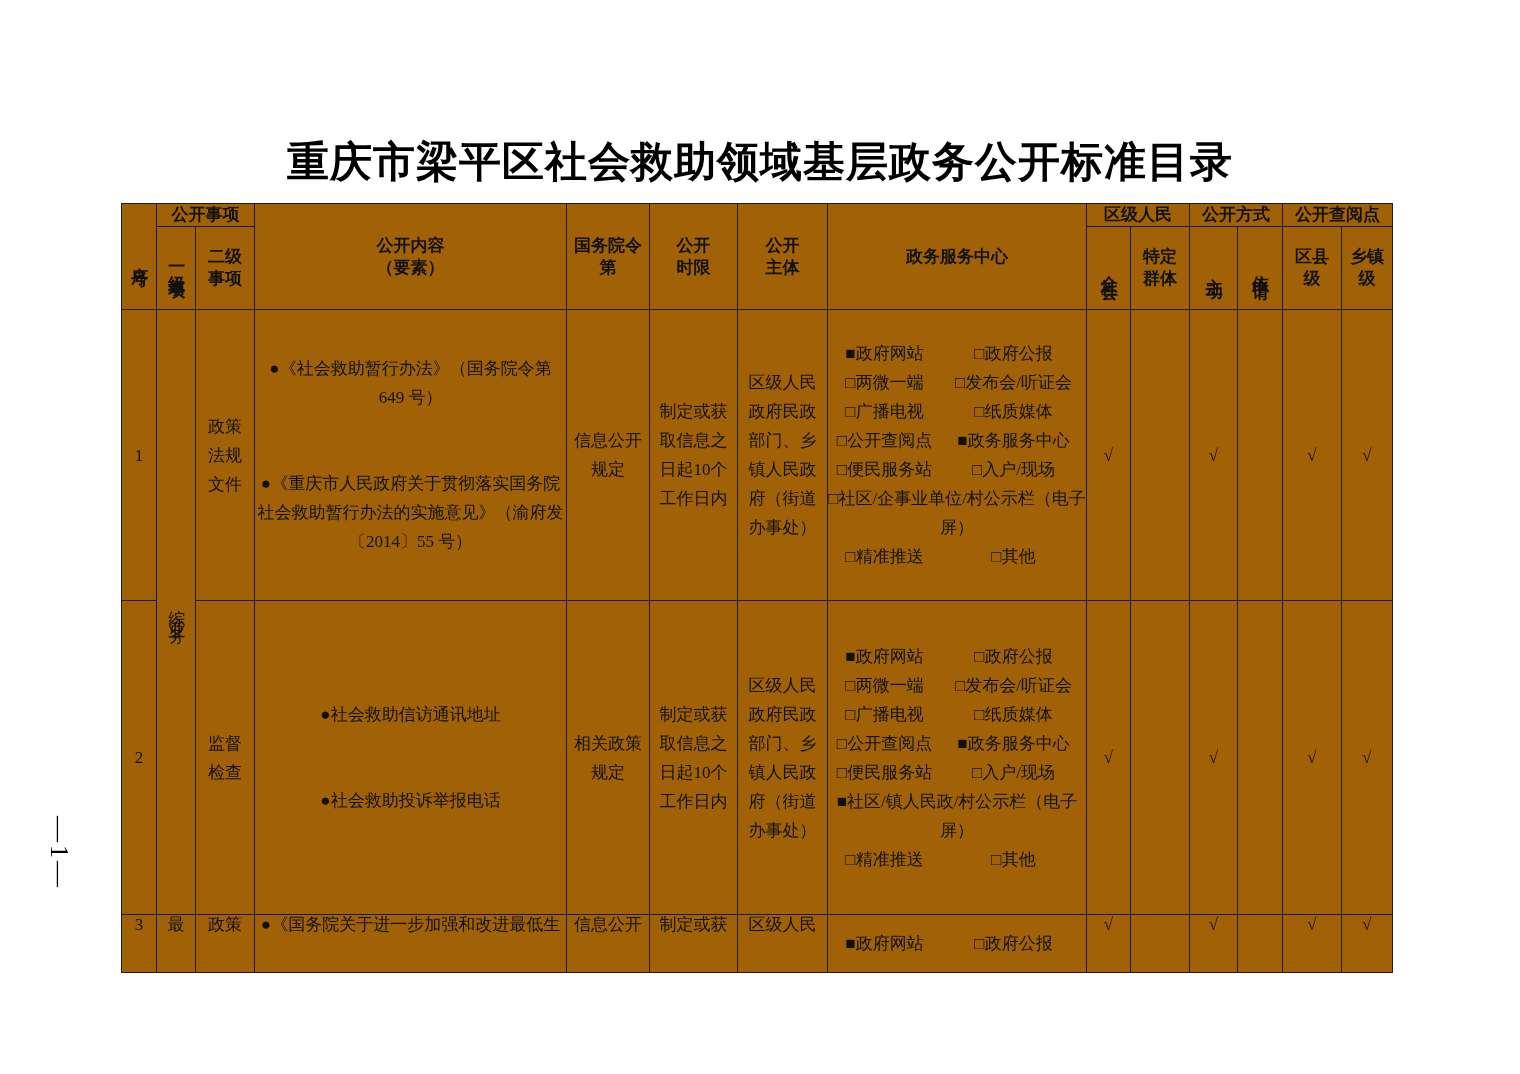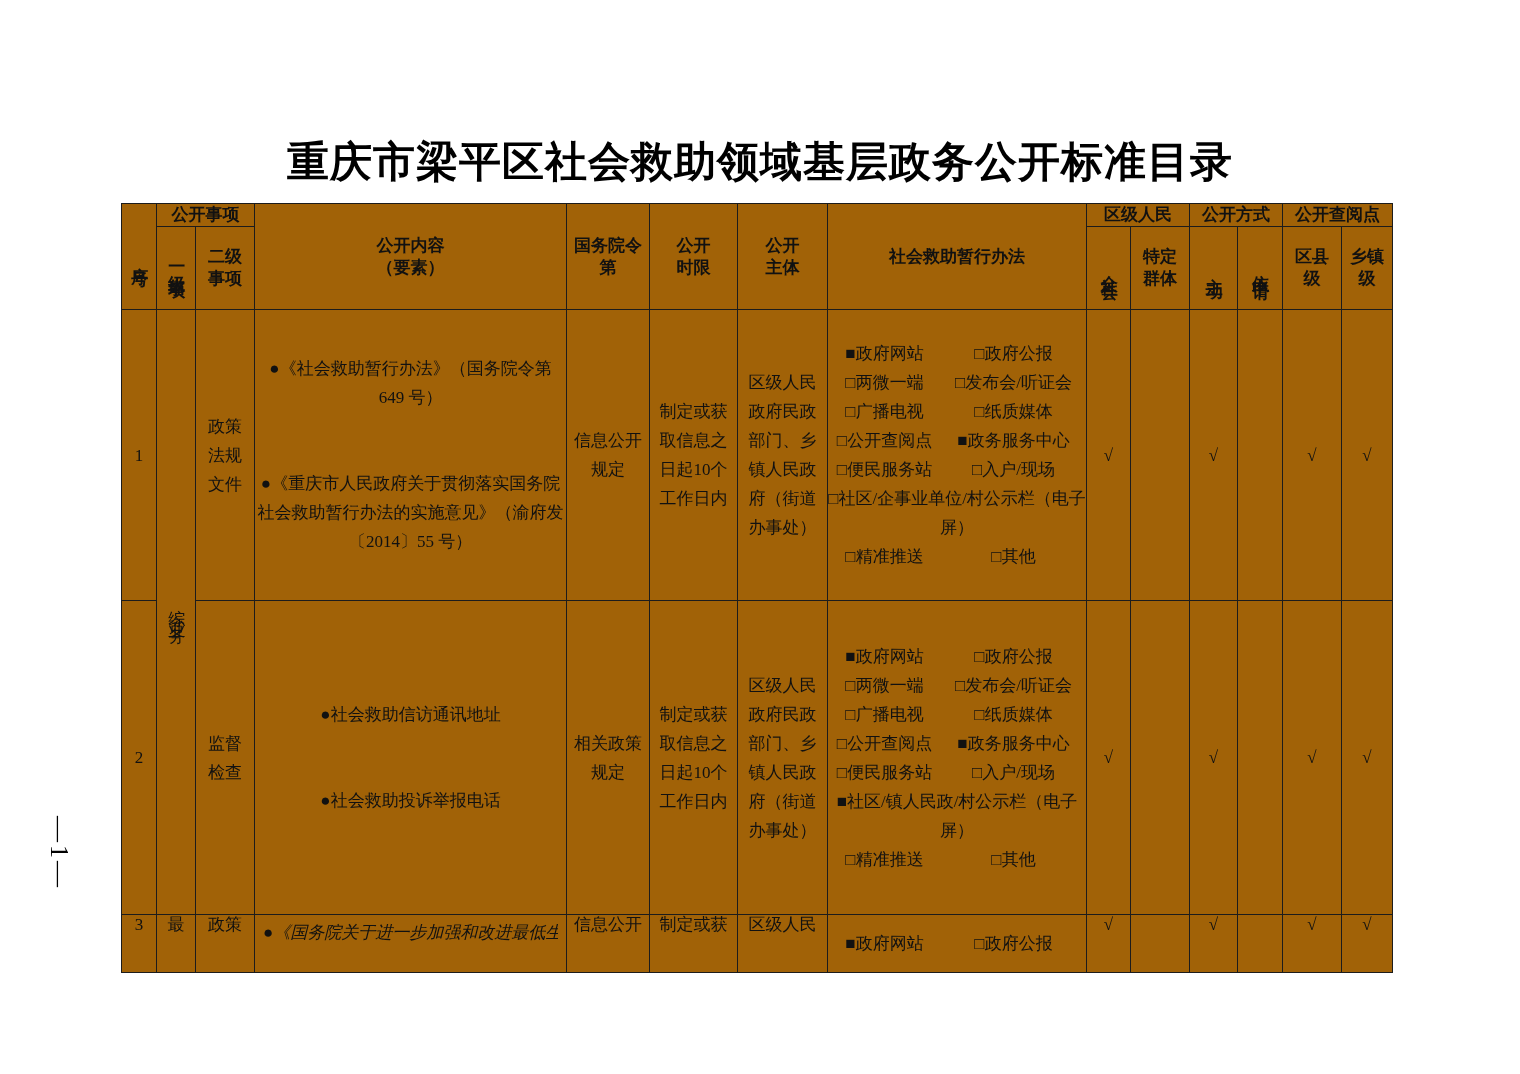--- a/index.html
+++ b/index.html
@@ -45,21 +45,21 @@
   td.content-cell .para { margin:14px 0; }
   td.channels-cell { text-align:left; padding:0 12px; font-size:16px; }
   .channels {
     display:grid; grid-template-columns:113px 1fr; line-height:29px;
   }
   .channels .ch { display:block; }
   .channels .ch.wide { grid-column:1 / -1; }
   td.check-cell { font-size:16px; }
   tr.row-3 td { vertical-align:top; line-height:19px; }
   tr.row-3 td .clip { height:19px; overflow:hidden; white-space:nowrap; }
-  tr.row-3 td.content-cell .para { margin:8px;font-style:italic; }
+  tr.row-3 td.content-cell .para { margin:0; }
   tr.row-3 .channels { line-height:19px; }
 </style>
 </head>
 <body>
 
 <h1 class="page-title">重庆市梁平区社会救助领域基层政务公开标准目录</h1>
 
 <div class="page-number">—1—</div>
 
 <table class="catalog">
@@ -83,21 +83,21 @@
     <tr class="hrow-group">
       <th rowspan="2"><span class="vtext">序号</span></th>
       <th colspan="2">公开事项</th>
       <th rowspan="2">公开内容
 （要素）</th>
       <th rowspan="2">国务院令第</th>
       <th rowspan="2">公开
 时限</th>
       <th rowspan="2">公开
 主体</th>
-      <th rowspan="2">社会救助暂行办法</th>
+      <th rowspan="2">政务服务中心</th>
       <th colspan="2">区级人民</th>
       <th colspan="2">公开方式</th>
       <th colspan="2">公开查阅点</th>
     </tr>
     <tr class="hrow-sub">
       <th><span class="vtext">一级事项</span></th>
       <th>二级
 事项</th>
       <th><span class="vtext">全社会</span></th>
       <th>特定

